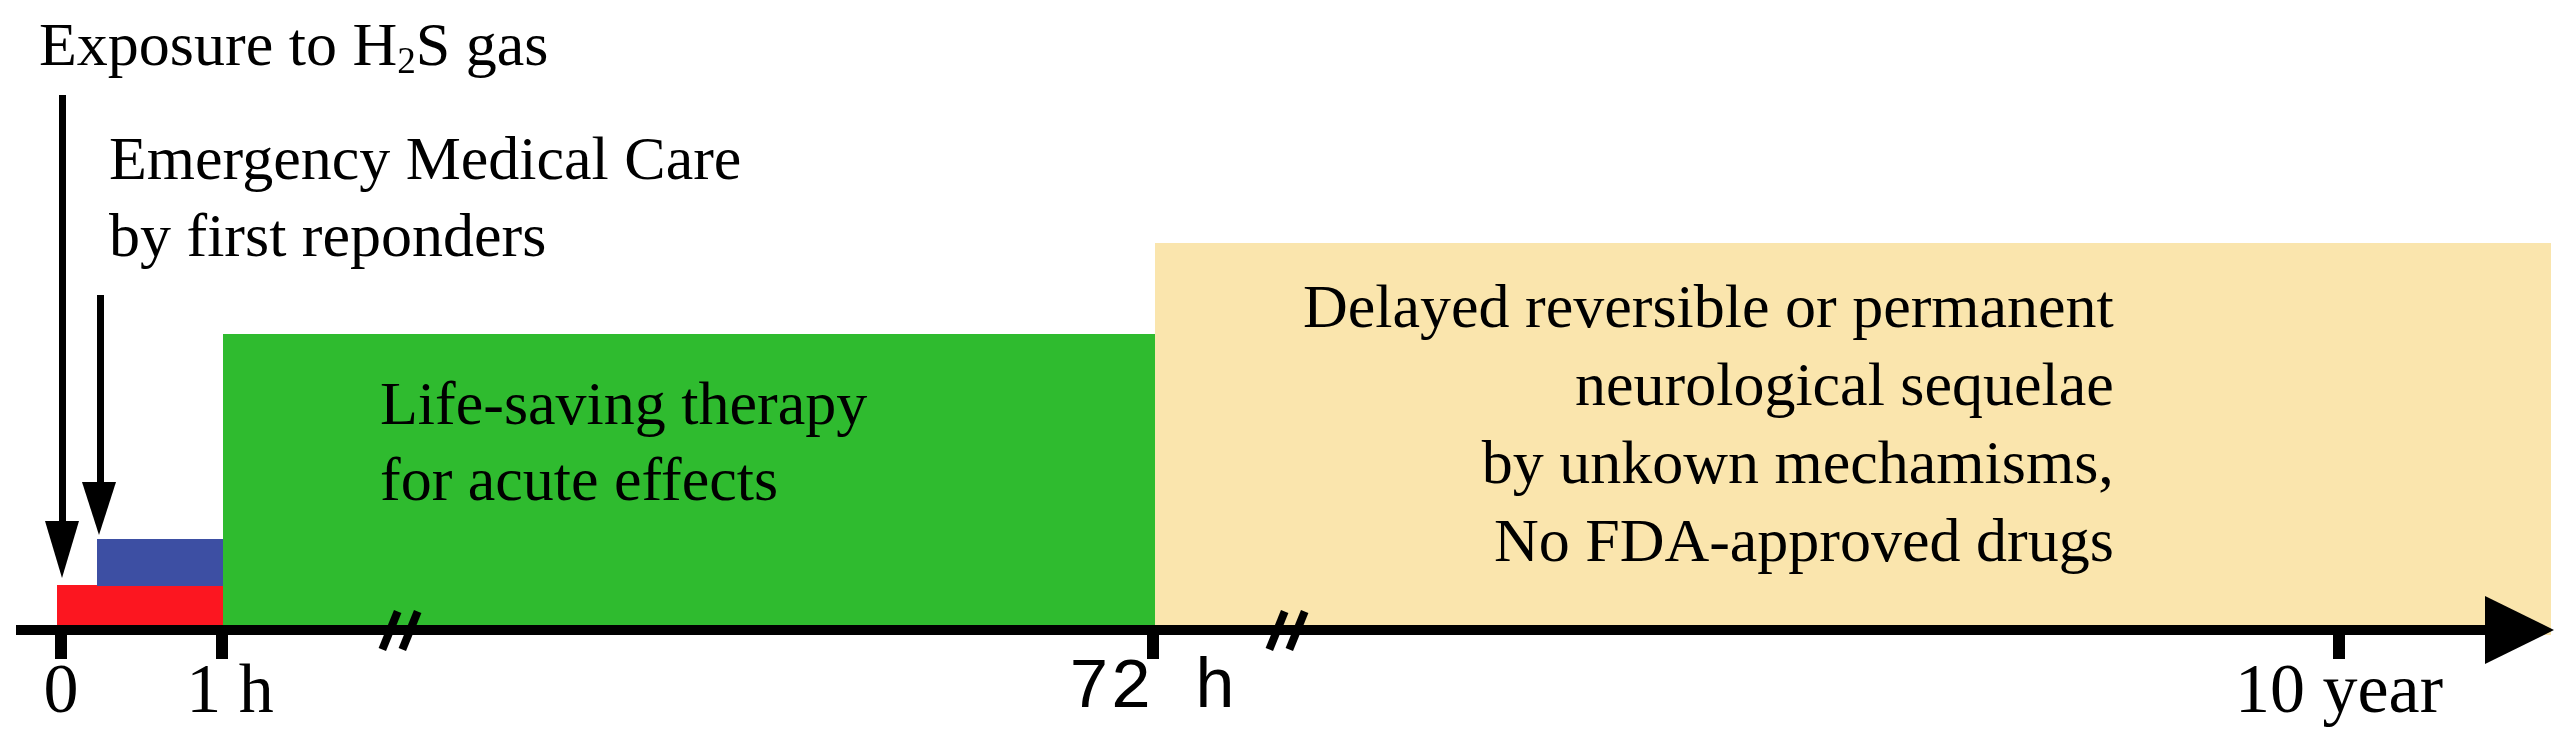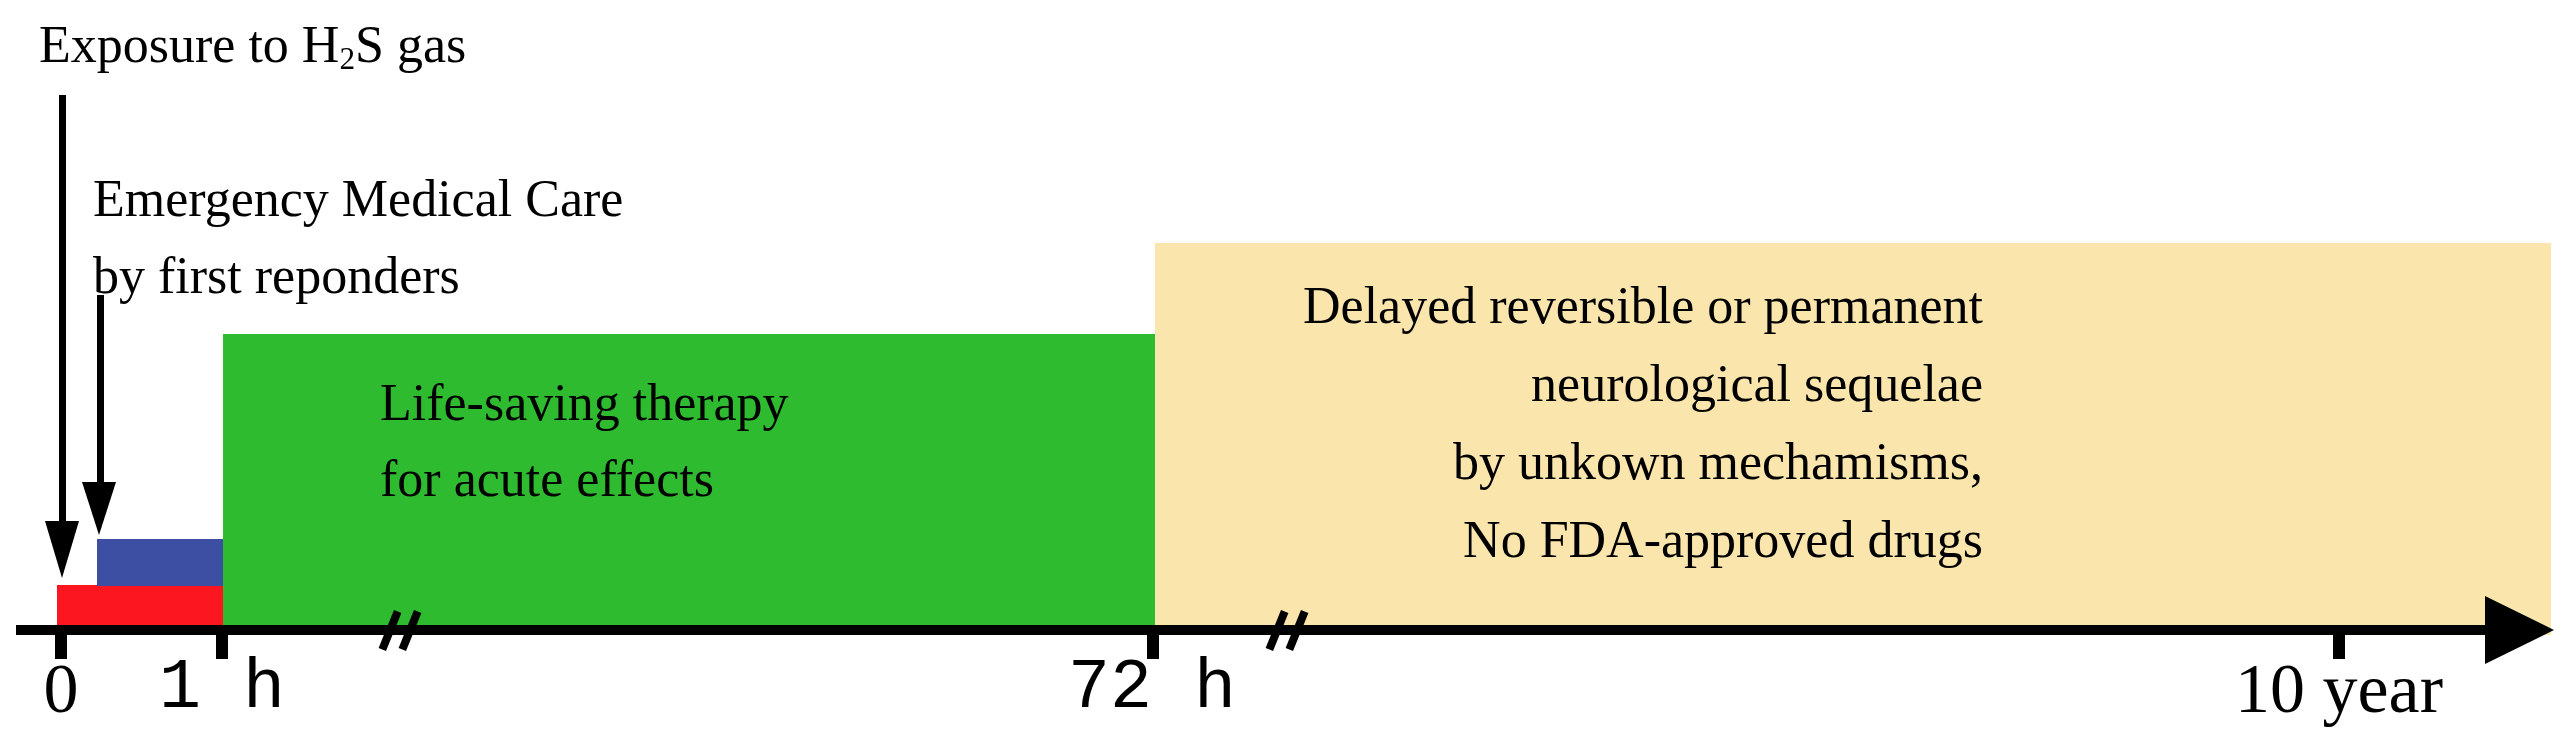--- a/index.html
+++ b/index.html
@@ -68,21 +68,21 @@
 
   .tick-label {
     top: 650px;
     width: 284px;
     text-align: center;
     font-size: 70px;
     line-height: 77px;
     white-space: nowrap;
   }
   .tick-label-0 { left: -81px; }
-  .tick-label-1h { left: 80px; font-family: Liberation Mono, monospace; }
+  .tick-label-1h { left: 88px; }
   .tick-label-72h { left: 1010px; font-family: Liberation Mono, monospace; }
   .tick-label-10y { left: 2197px; }
 
   
   .break-stroke {
     width: 8px; height: 41px;
     top: 610px;
     background: #000000;
     transform: rotate(22deg);
   }
@@ -101,31 +101,31 @@
   .arrow-head {
     width: 0; height: 0;
     border-left: 17.6px solid transparent;
     border-right: 17.6px solid transparent;
   }
   .arrow1-head { left: 45px; top: 521px; border-top: 57px solid #000000; }
   .arrow2-head { left: 82px; top: 482px; border-top: 53px solid #000000; }
 
   
   .fig-text {
-    font-size: 52px;
+    font-size: 62px;
     line-height: 77px;
     white-space: nowrap;
   }
   .txt-exposure { left: 39px; top: 6px; }
   .txt-exposure sub {
     font-size: 0.6em;
     vertical-align: -0.22em;
     line-height: 0;
   }
-  .txt-emergency { left: 93px; top: 120px; margin-top: 40px; }
+  .txt-emergency { left: 109px; top: 120px; }
   .txt-acute { left: 380px; top: 365px; line-height: 76px; }
   .txt-delayed { left: 1303px; top: 267px; line-height: 78px; text-align: right; }
 </style>
 </head>
 <body>
 
 <div id="stage">
 
   <div class="box box-delayed">
   </div>

